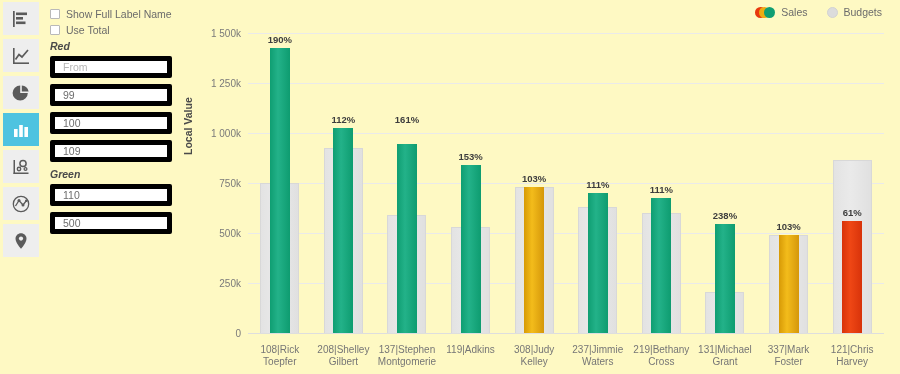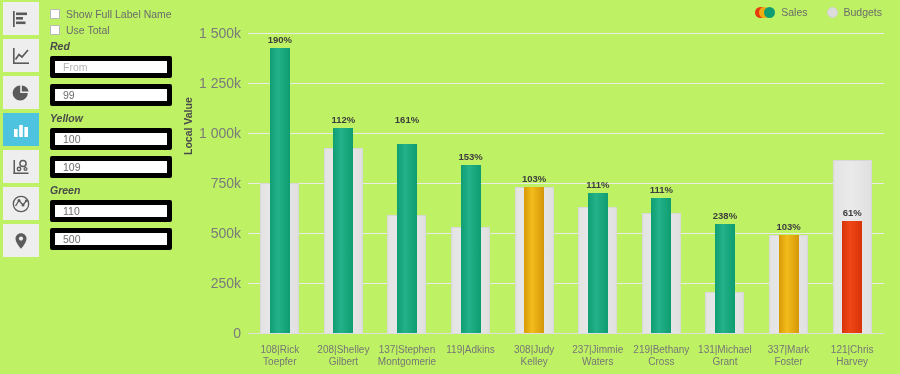--- a/index.html
+++ b/index.html
@@ -11,21 +11,21 @@
     background: #ffffff;
     font-family: "Liberation Sans", sans-serif;
     font-size: 11px;
     color: #5a5a5a;
   }
 
   #app {
     position: relative;
     width: 900px;
     height: 374px;
-    background: #bef264;
+    background: #fef9c3;
   }
 
   
   .icon-rail {
     position: absolute;
     left: 0; top: 0;
     width: 41px;
     height: 374px;
     padding-top: 2px;
     display: flex;
@@ -166,21 +166,21 @@
     width: 100%;
     height: 1px;
     background: #eaeaea;
   }
   .gridline.base { background: #dedede; }
   .ytick {
     position: absolute;
     right: 100%;
     margin-right: 7px;
     transform: translateY(-50%);
-    font-size: 14px;
+    font-size: 10px;
     color: #7a7a7a;
     white-space: nowrap;
   }
 
   .bars {
     position: absolute;
     left: 0; top: 0;
     width: 100%; height: 300px;
     display: flex;
     align-items: flex-end;
@@ -328,21 +328,20 @@
 
     <div class="chk-row">
       <span class="chk-box"></span>
       <span class="chk-label">Use Total</span>
     </div>
 
     <div class="group-label">Red</div>
     <div class="field placeholder">From</div>
     <div class="field">99</div>
 
-    <div class="group-label">Yellow</div>
     <div class="field">100</div>
     <div class="field">109</div>
 
     <div class="group-label">Green</div>
     <div class="field">110</div>
     <div class="field">500</div>
 
   </div>
 
   <div class="chart-wrap">

